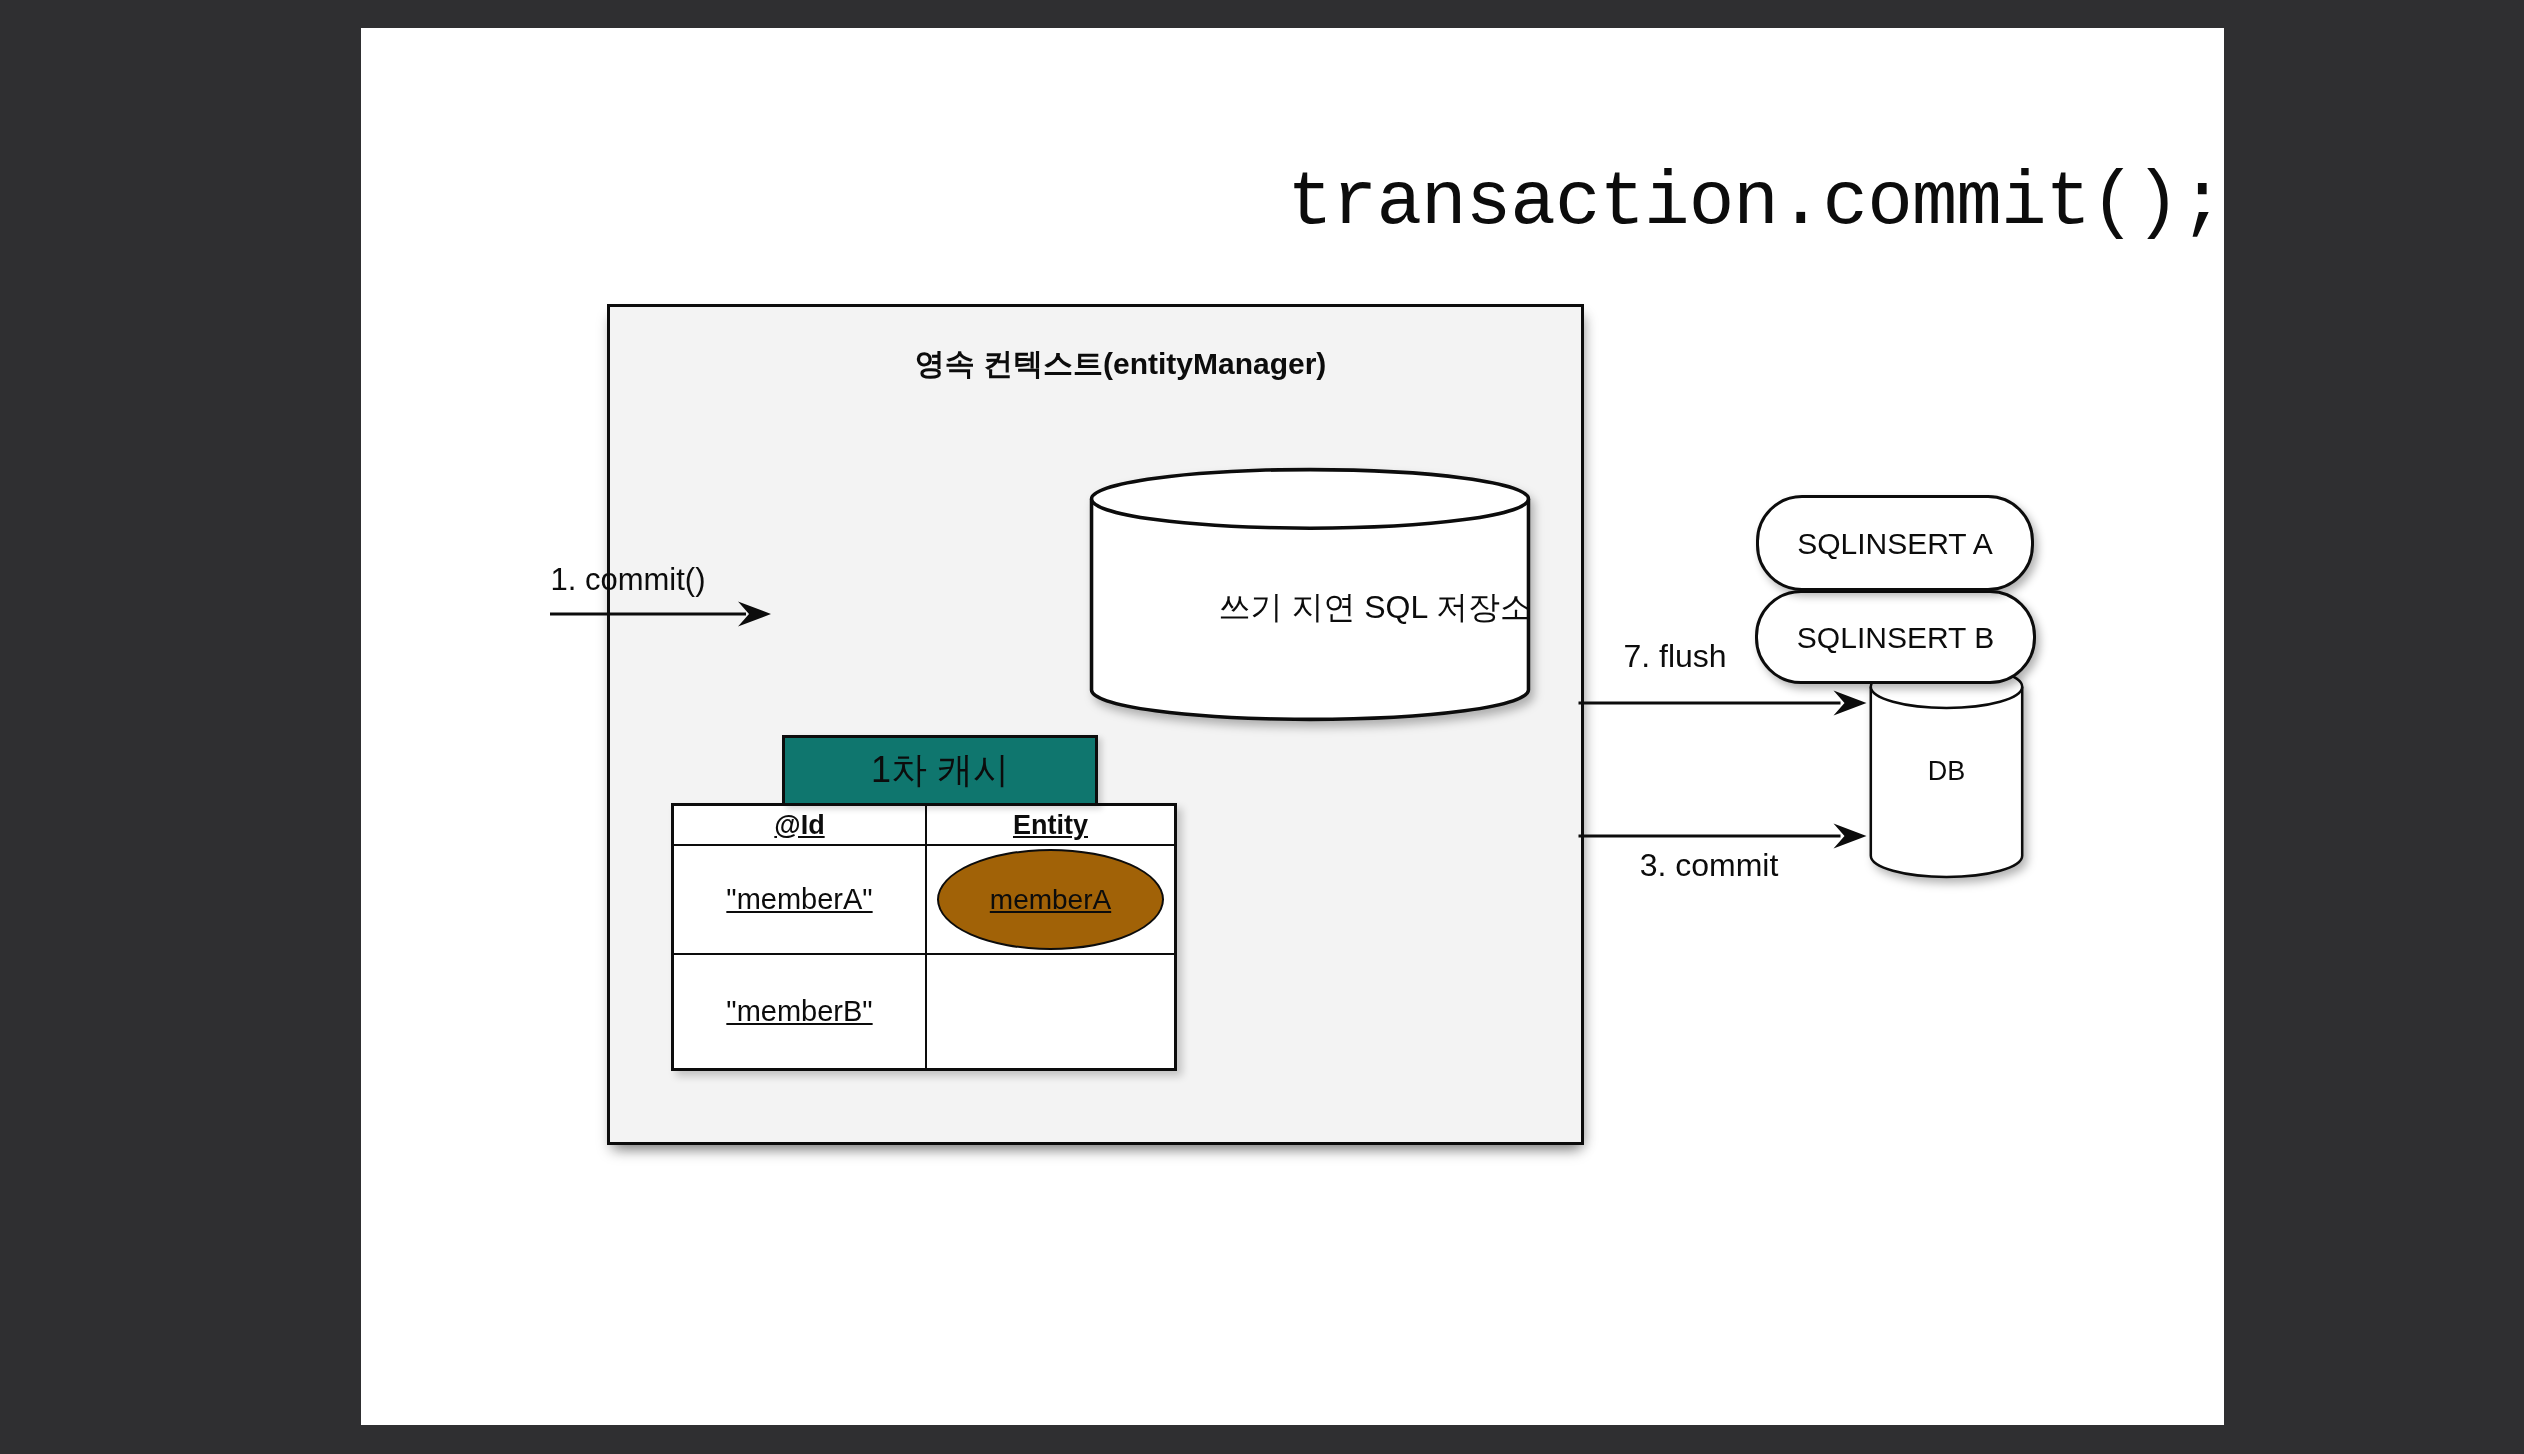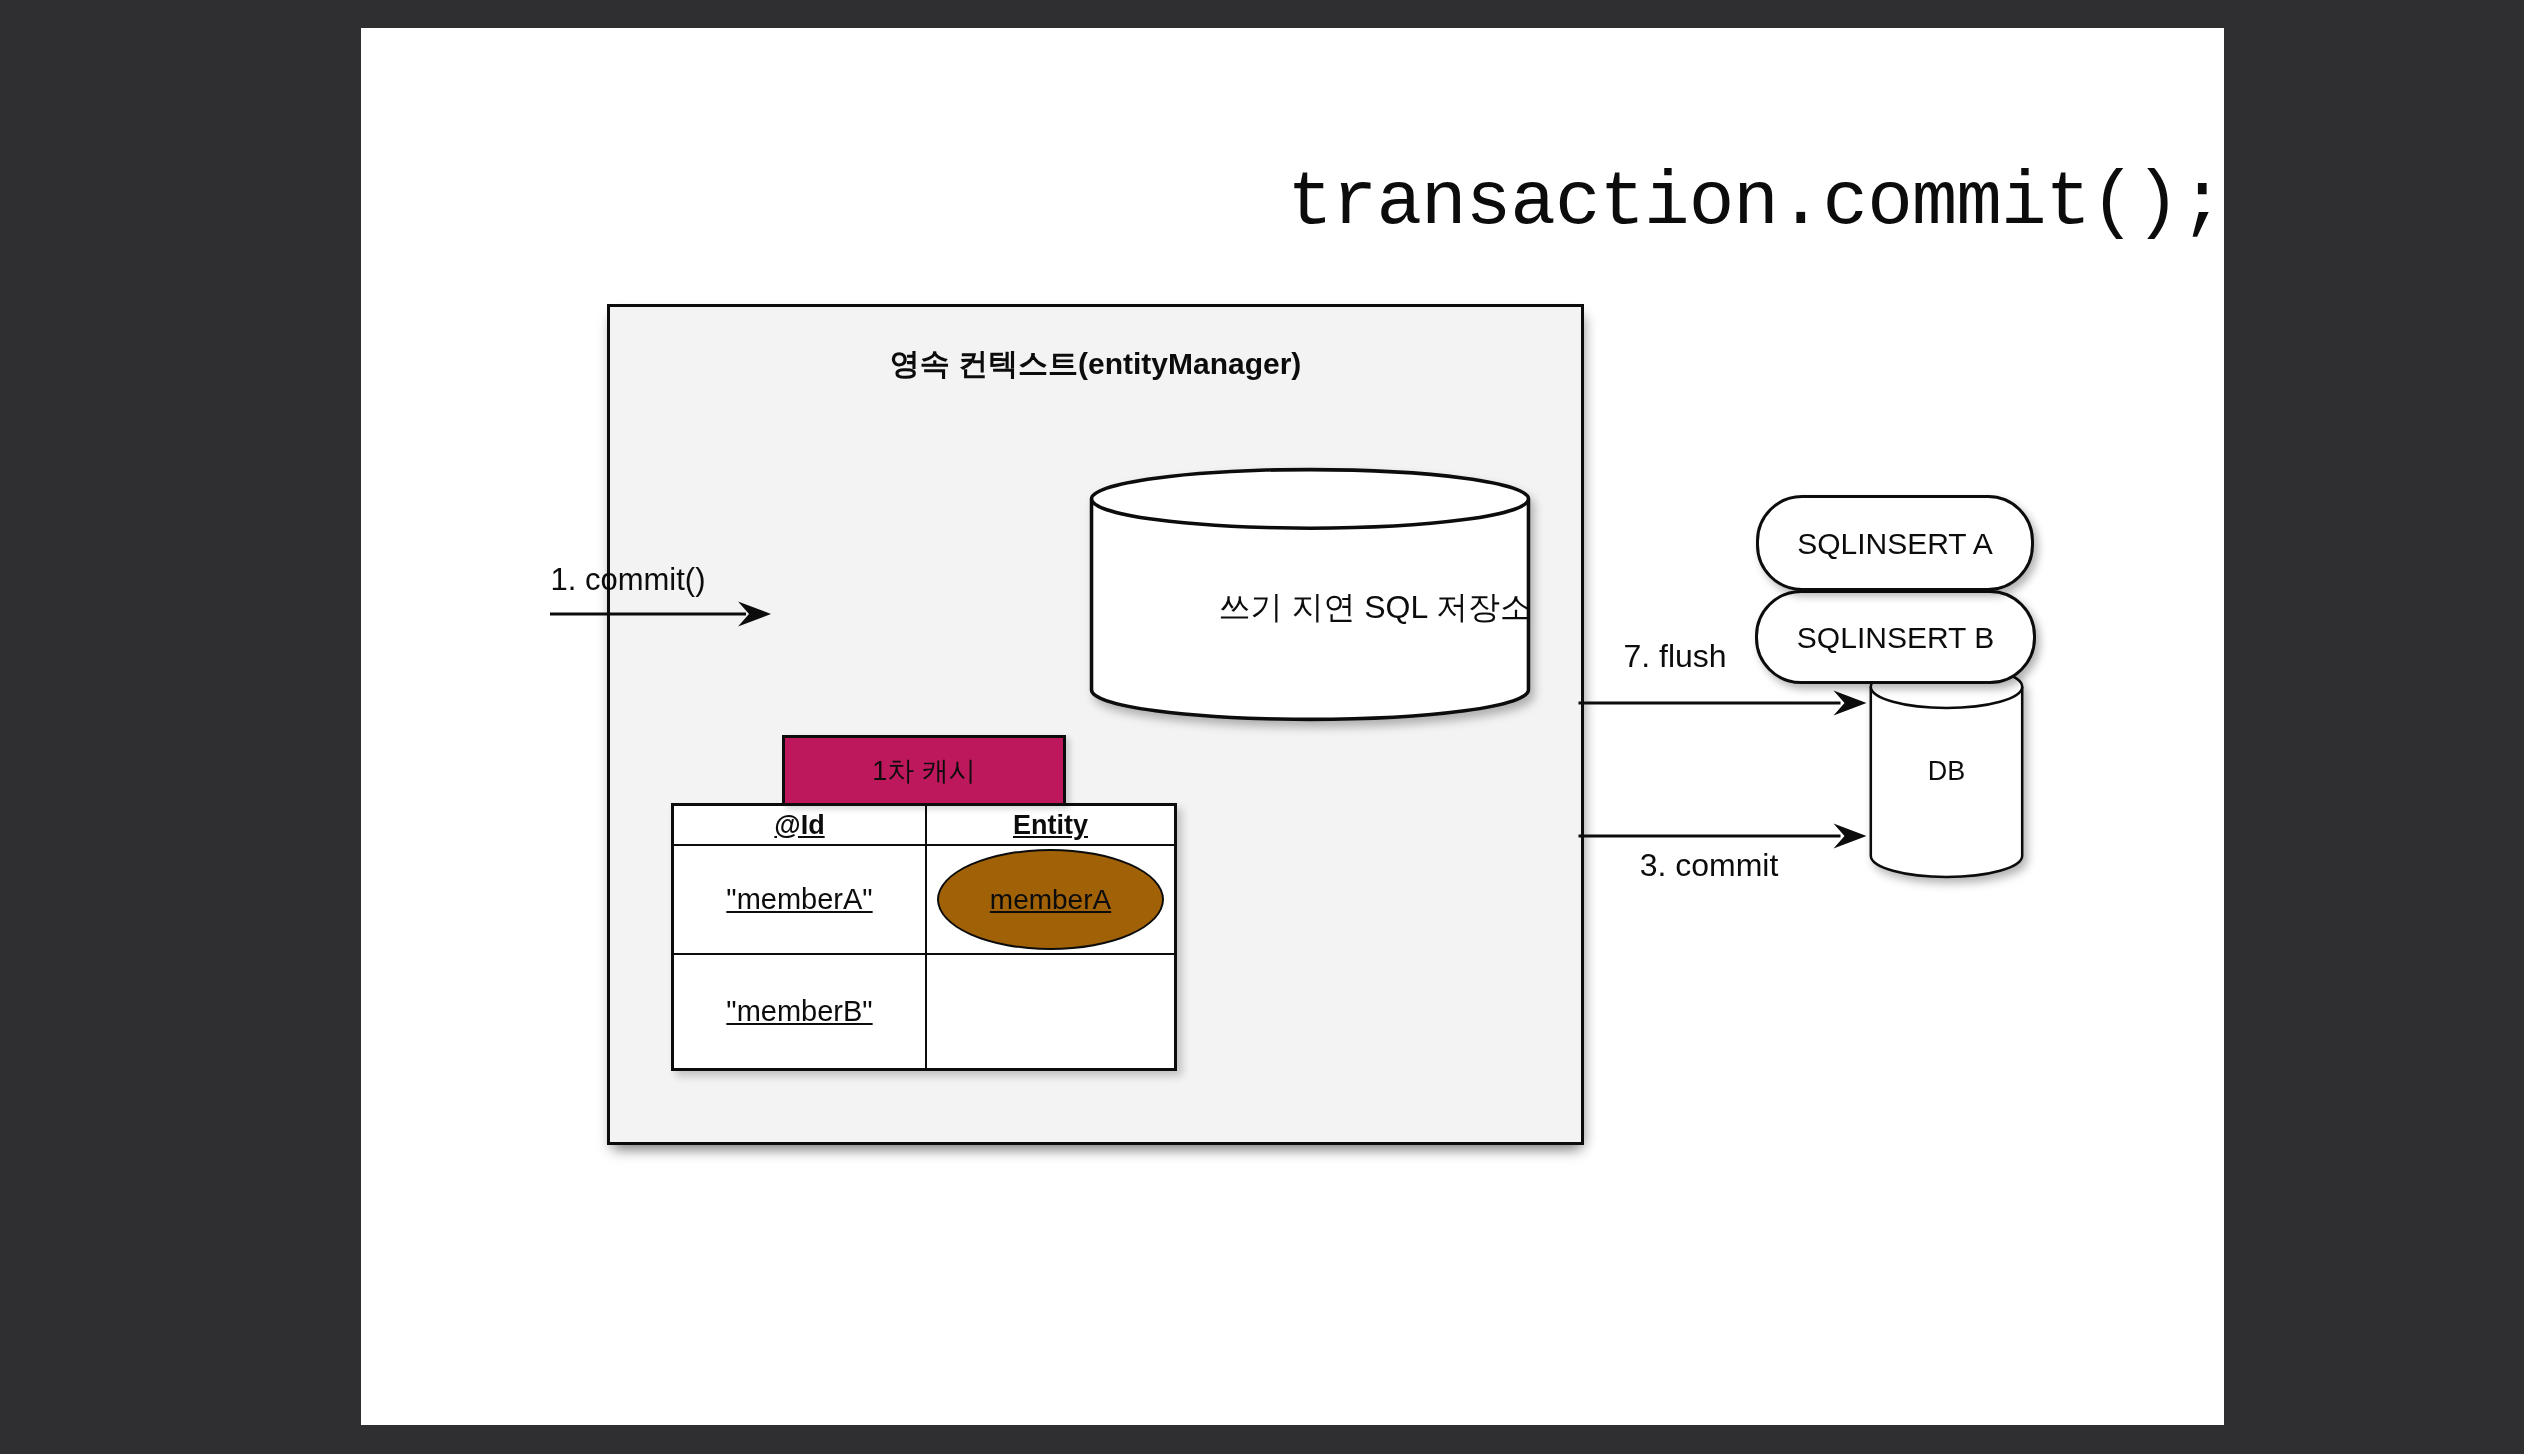--- a/index.html
+++ b/index.html
@@ -54,20 +54,21 @@
   }
   .pcontext-label {
     position: absolute;
     left: 0;
     top: 42px;
     width: 100%;
     text-align: center;
     font-size: 30px;
     font-weight: 700;
     line-height: 1;
+    padding-left: 25px;
   }
 
   
   .store-svg {
     position: absolute;
     left: 727px;
     top: 439px;
     width: 444px;
     height: 255px;
     filter: drop-shadow(4px 6px 5px rgba(0,0,0,0.28));
@@ -82,30 +83,30 @@
     font-size: 32px;
     line-height: 40px;
     white-space: nowrap;
   }
 
   
   .cache-tab {
     position: absolute;
     left: 421px;
     top: 707px;
-    width: 284px;
+    width: 316px;
     height: 71px;
-    background: #be185d;
+    background: #0f766e;
     border: 3px solid #0c0c0c;
     box-sizing: border-box;
     z-index: 3;
     display: flex;
     align-items: center;
     justify-content: center;
-    font-size: 27px;
+    font-size: 36px;
     box-shadow: 4px 3px 6px rgba(0,0,0,0.16);
   }
   .cache-table {
     position: absolute;
     left: 310px;
     top: 775px;
     width: 506px;
     height: 268px;
     background: #ffffff;
     border: 3.5px solid #0c0c0c;

